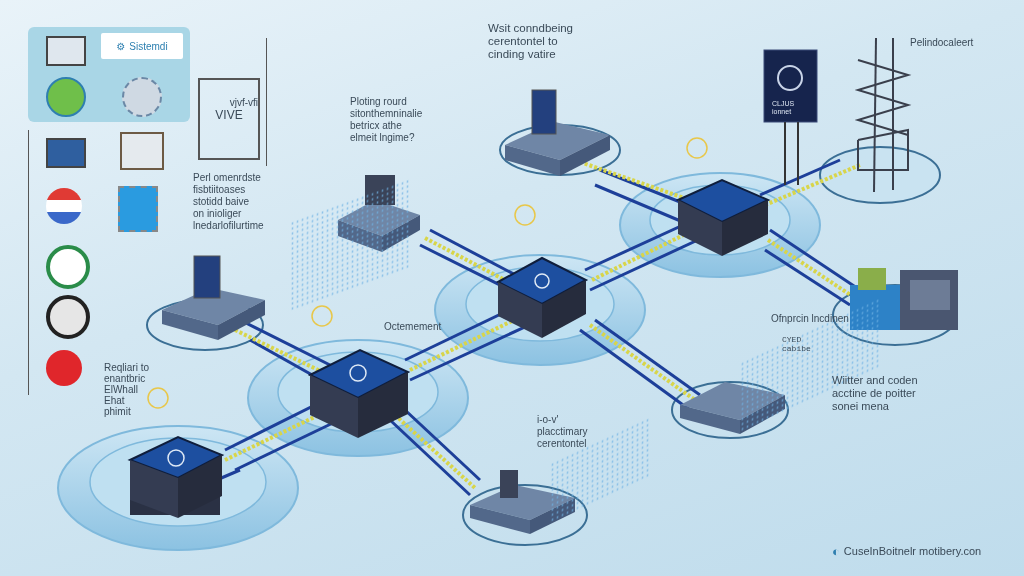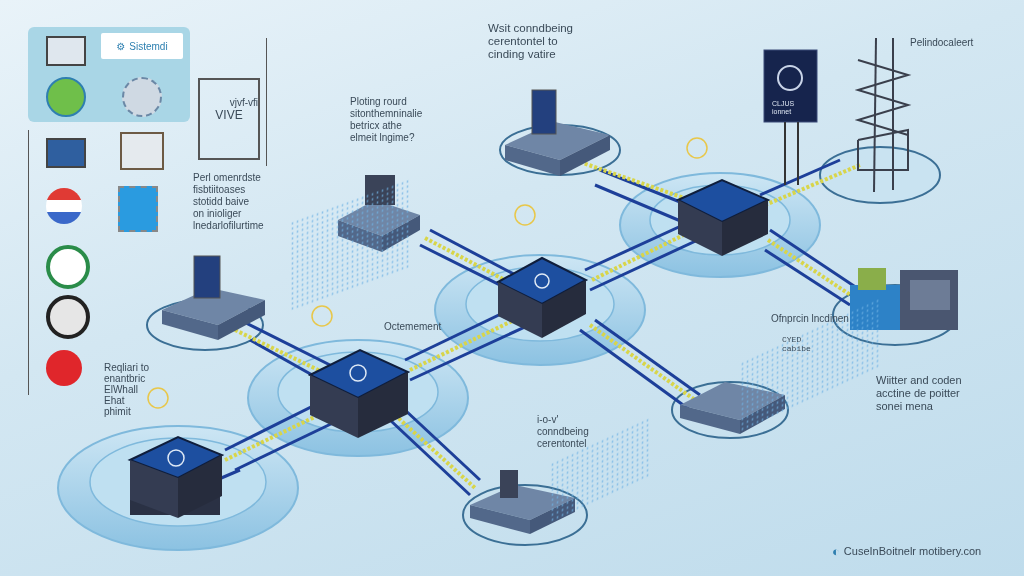--- a/index.html
+++ b/index.html
@@ -220,29 +220,29 @@
 <div class="abs txt" style="left:104px;top:362px;font-size:10px;line-height:11px;">
   <div>Reqliari to</div>
   <div>enantbric</div>
   <div>ElWhall</div>
   <div>Ehat</div>
   <div>phimit</div>
 </div>
 <div class="abs txt" style="left:384px;top:320px;font-size:10px;">Octemement</div>
 <div class="abs txt" style="left:537px;top:414px;font-size:10px;line-height:12px;">
   <div>i-o-v'</div>
-  <div>conndbeing</div>
+  <div>placctimary</div>
   <div>cerentontel</div>
 </div>
 <div class="abs txt" style="left:771px;top:312px;font-size:10px;">Ofnprcin lncdinen</div>
 <div class="abs txt" style="left:782px;top:335px;font-size:8px;line-height:9px;font-family:Liberation Mono, monospace;">
   <div>CYED</div>
   <div>cabibe</div>
 </div>
-<div class="abs txt" style="left:876px;top:374px;font-size:11px;line-height:13px;">
+<div class="abs txt" style="left:832px;top:374px;font-size:11px;line-height:13px;">
   <div>Wiitter and coden</div>
   <div>acctine de poitter</div>
   <div>sonei mena</div>
 </div>
 <div class="abs txt" style="left:910px;top:36px;font-size:10px;">Pelindocaleert</div>
 <div class="abs txt" style="left:772px;top:100px;font-size:7px;line-height:8px;color:#dfe7f3;">
   <div>CLJUS</div>
   <div>ionnet</div>
 </div>
 

